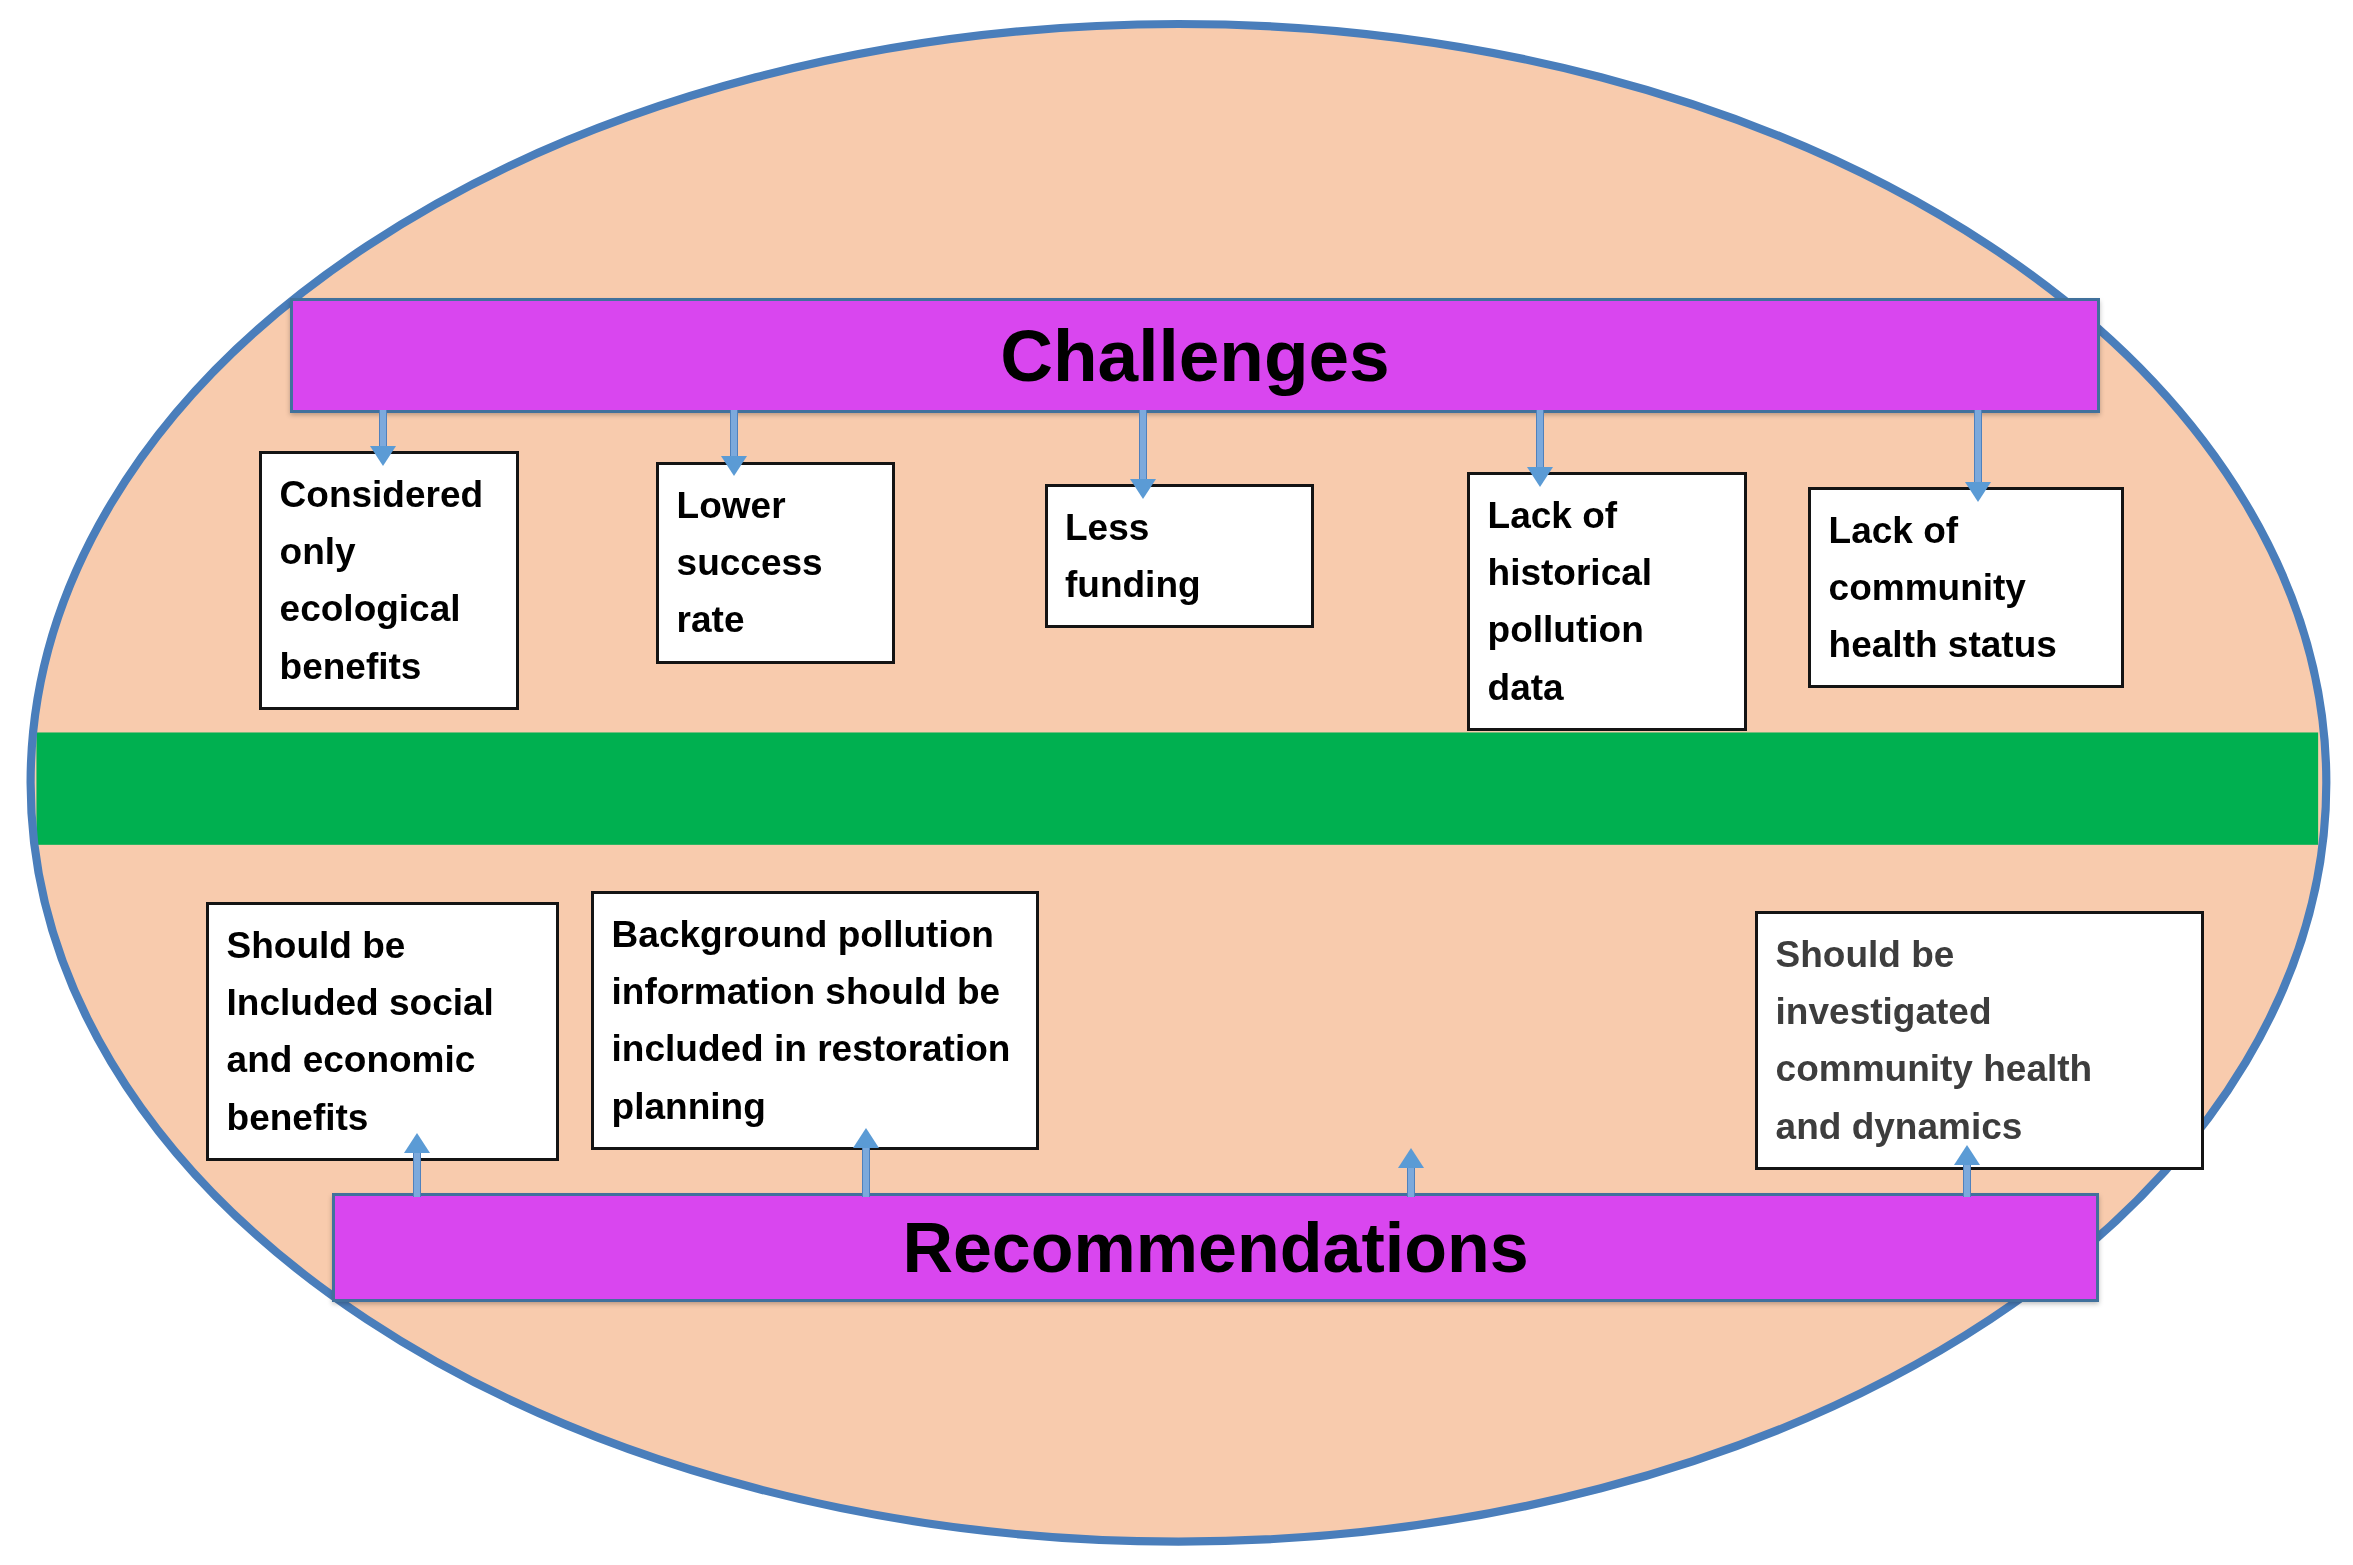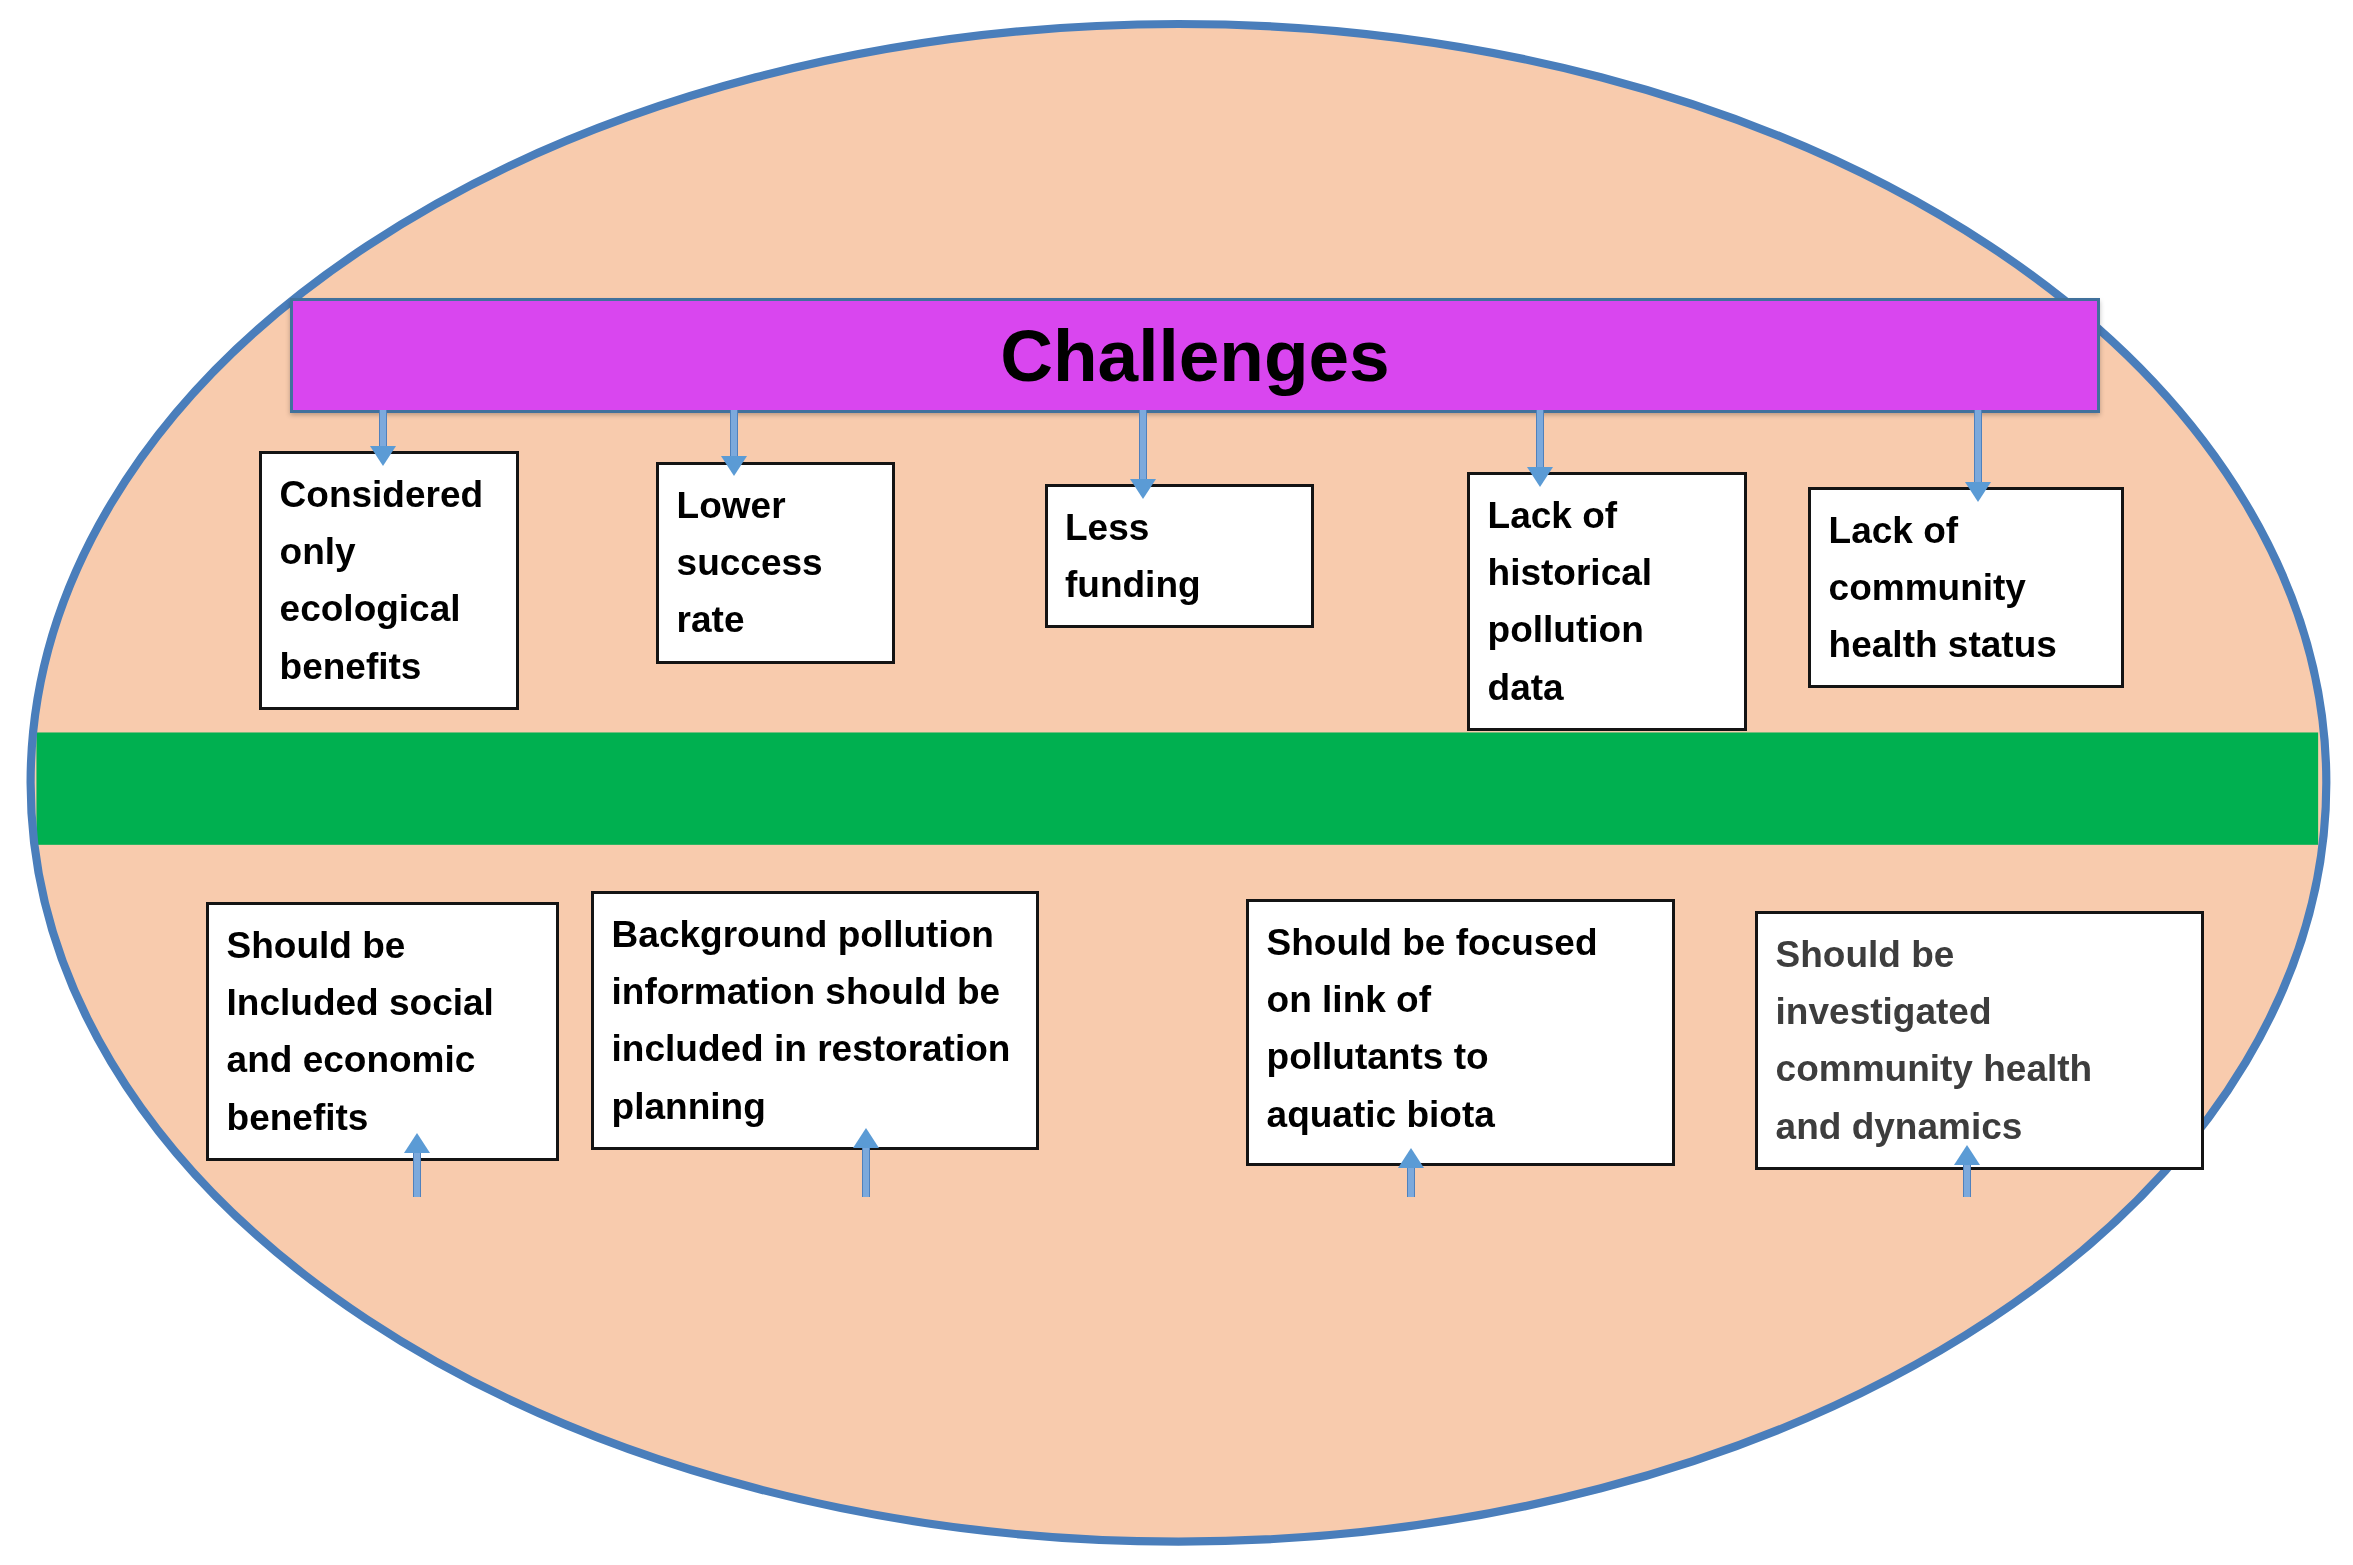--- a/index.html
+++ b/index.html
@@ -128,24 +128,20 @@
 health status</div>
 
   <div class="box r1">Should be
 Included social
 and economic
 benefits</div>
   <div class="box r2">Background pollution
 information should be
 included in restoration
 planning</div>
-  <div class="box r3">Should be focused
-on link of
-pollutants to
-aquatic biota</div>
   <div class="box r4">Should be
 investigated
 community health
 and dynamics</div>
 
   <div class="arrow au1">
     <div class="head-up"></div>
     <div class="shaft"></div>
   </div>
   <div class="arrow au2">
@@ -154,15 +150,18 @@
   </div>
   <div class="arrow au3">
     <div class="head-up"></div>
     <div class="shaft"></div>
   </div>
   <div class="arrow au4">
     <div class="head-up"></div>
     <div class="shaft"></div>
   </div>
 
+  <div class="bar bar-recommendations">
+    <span>Recommendations</span>
+  </div>
 
 </div>
 
 
 </body></html>

